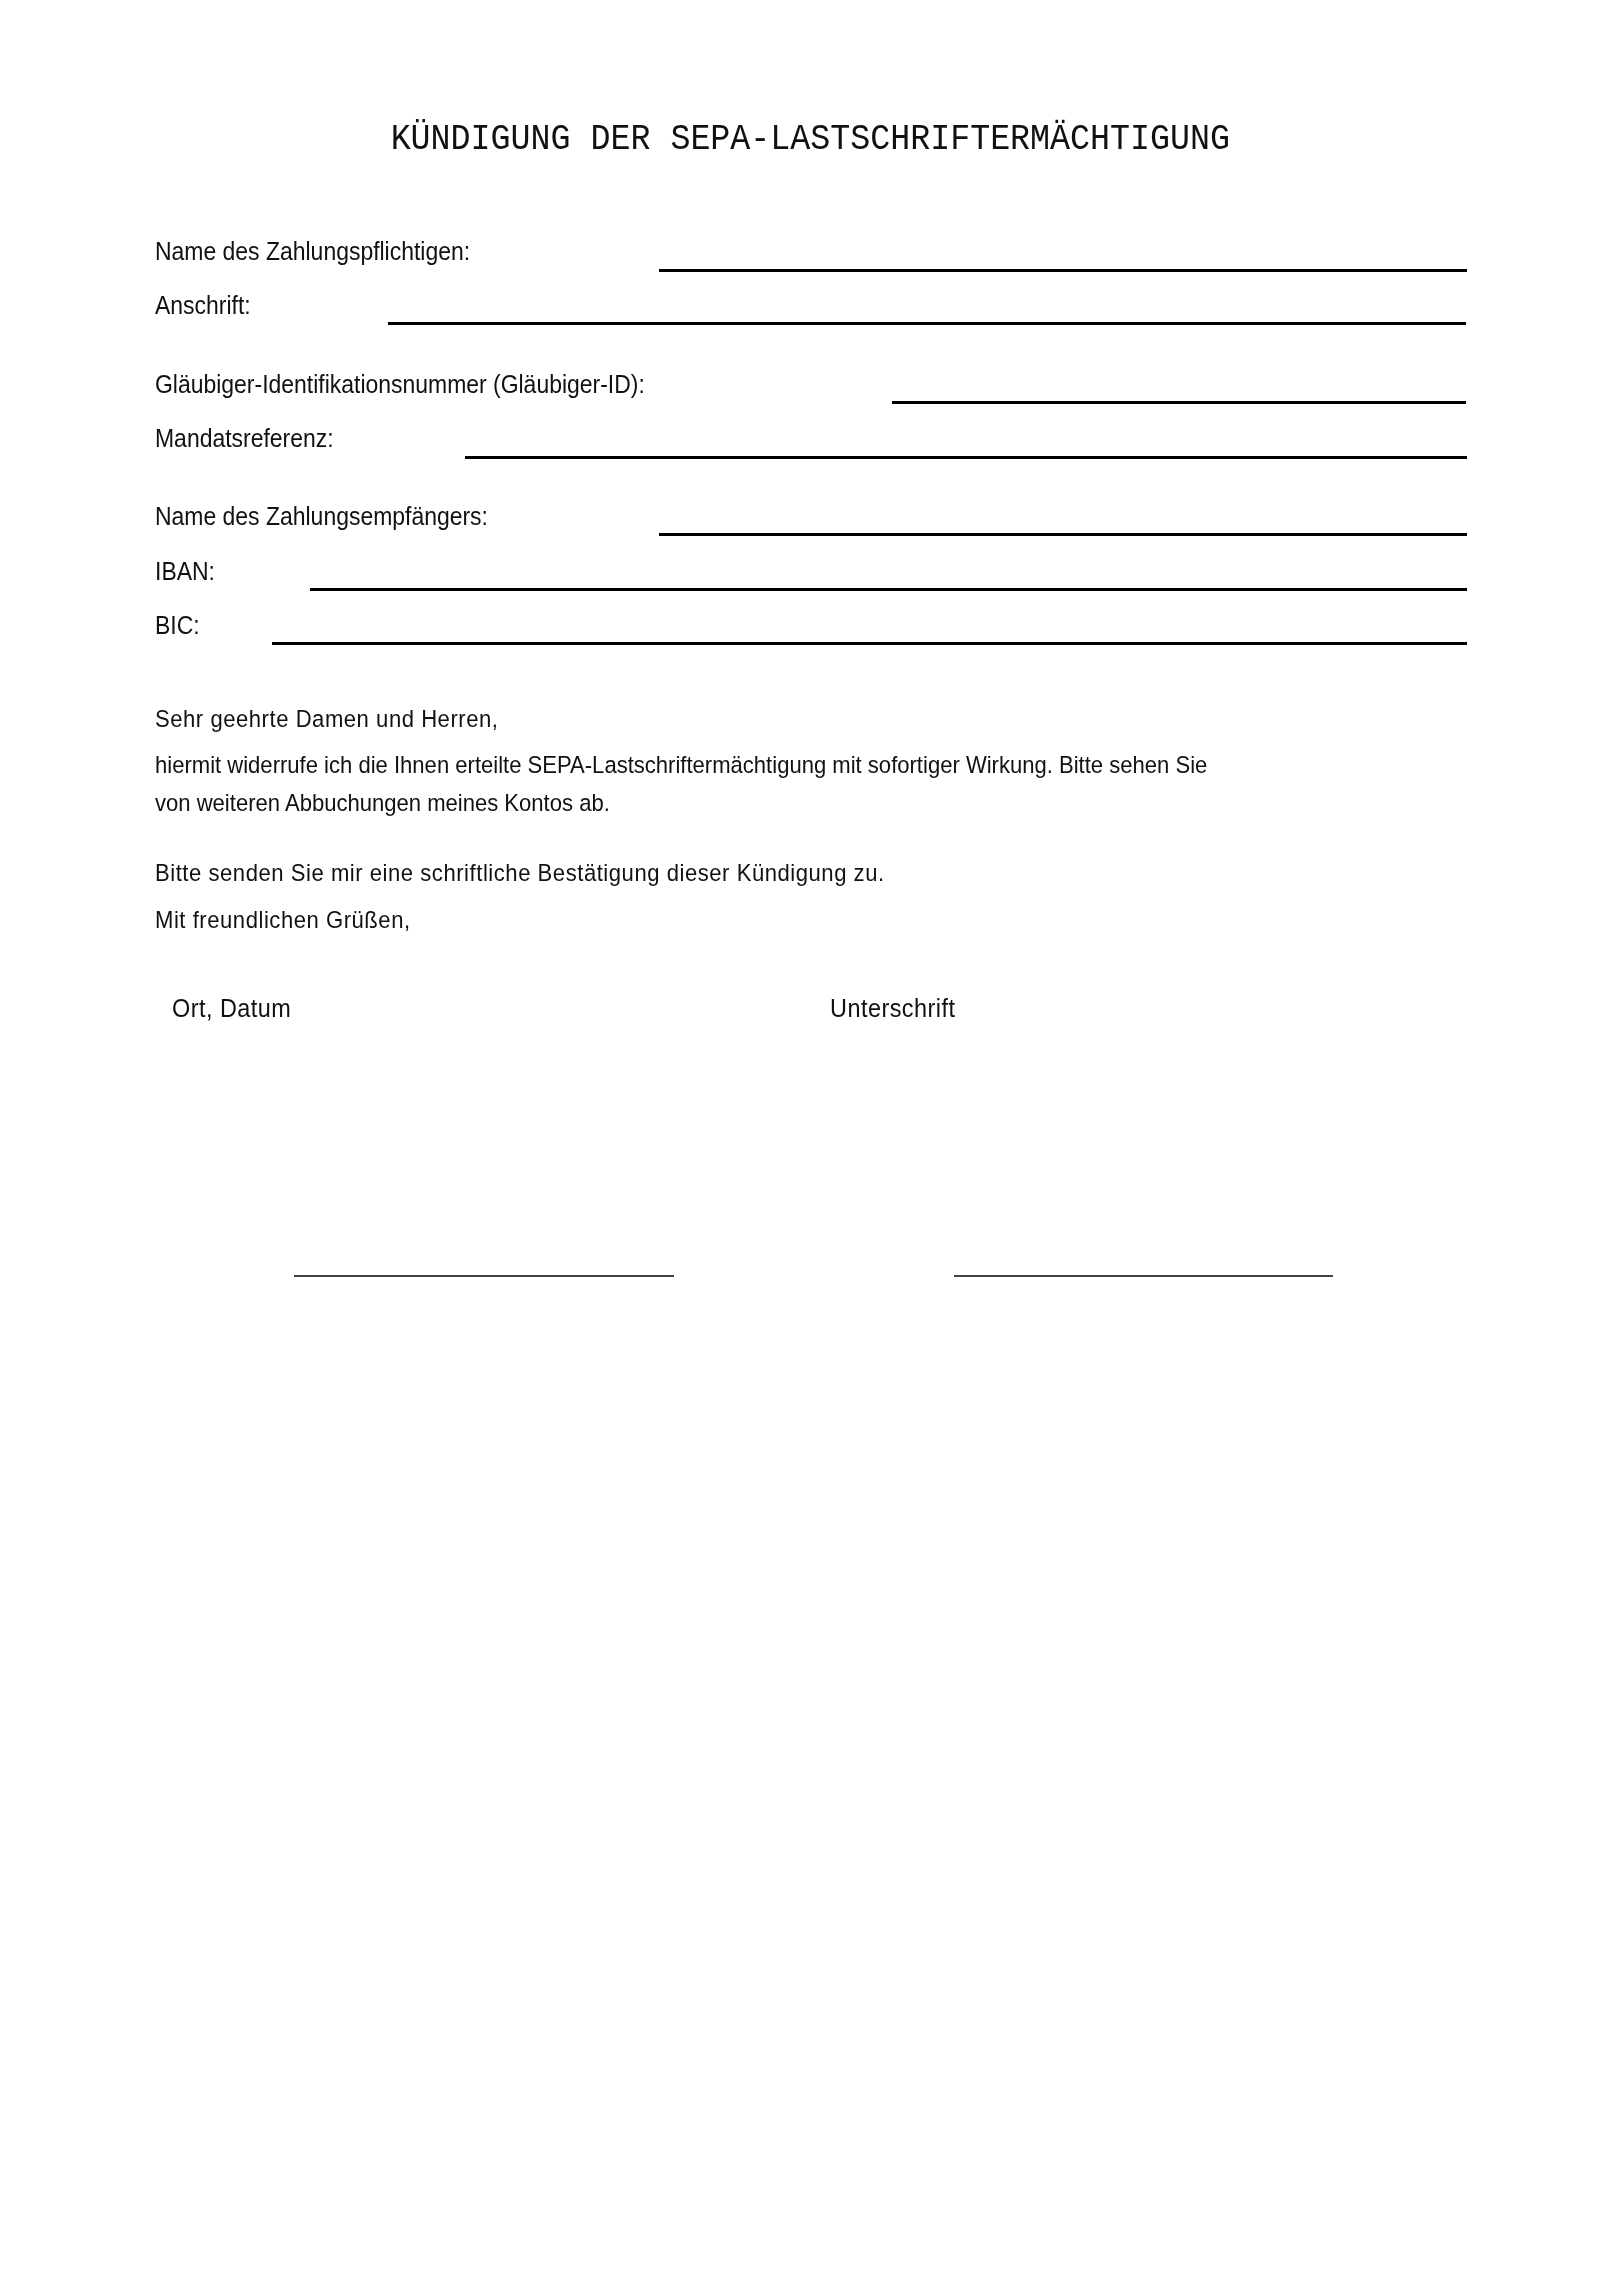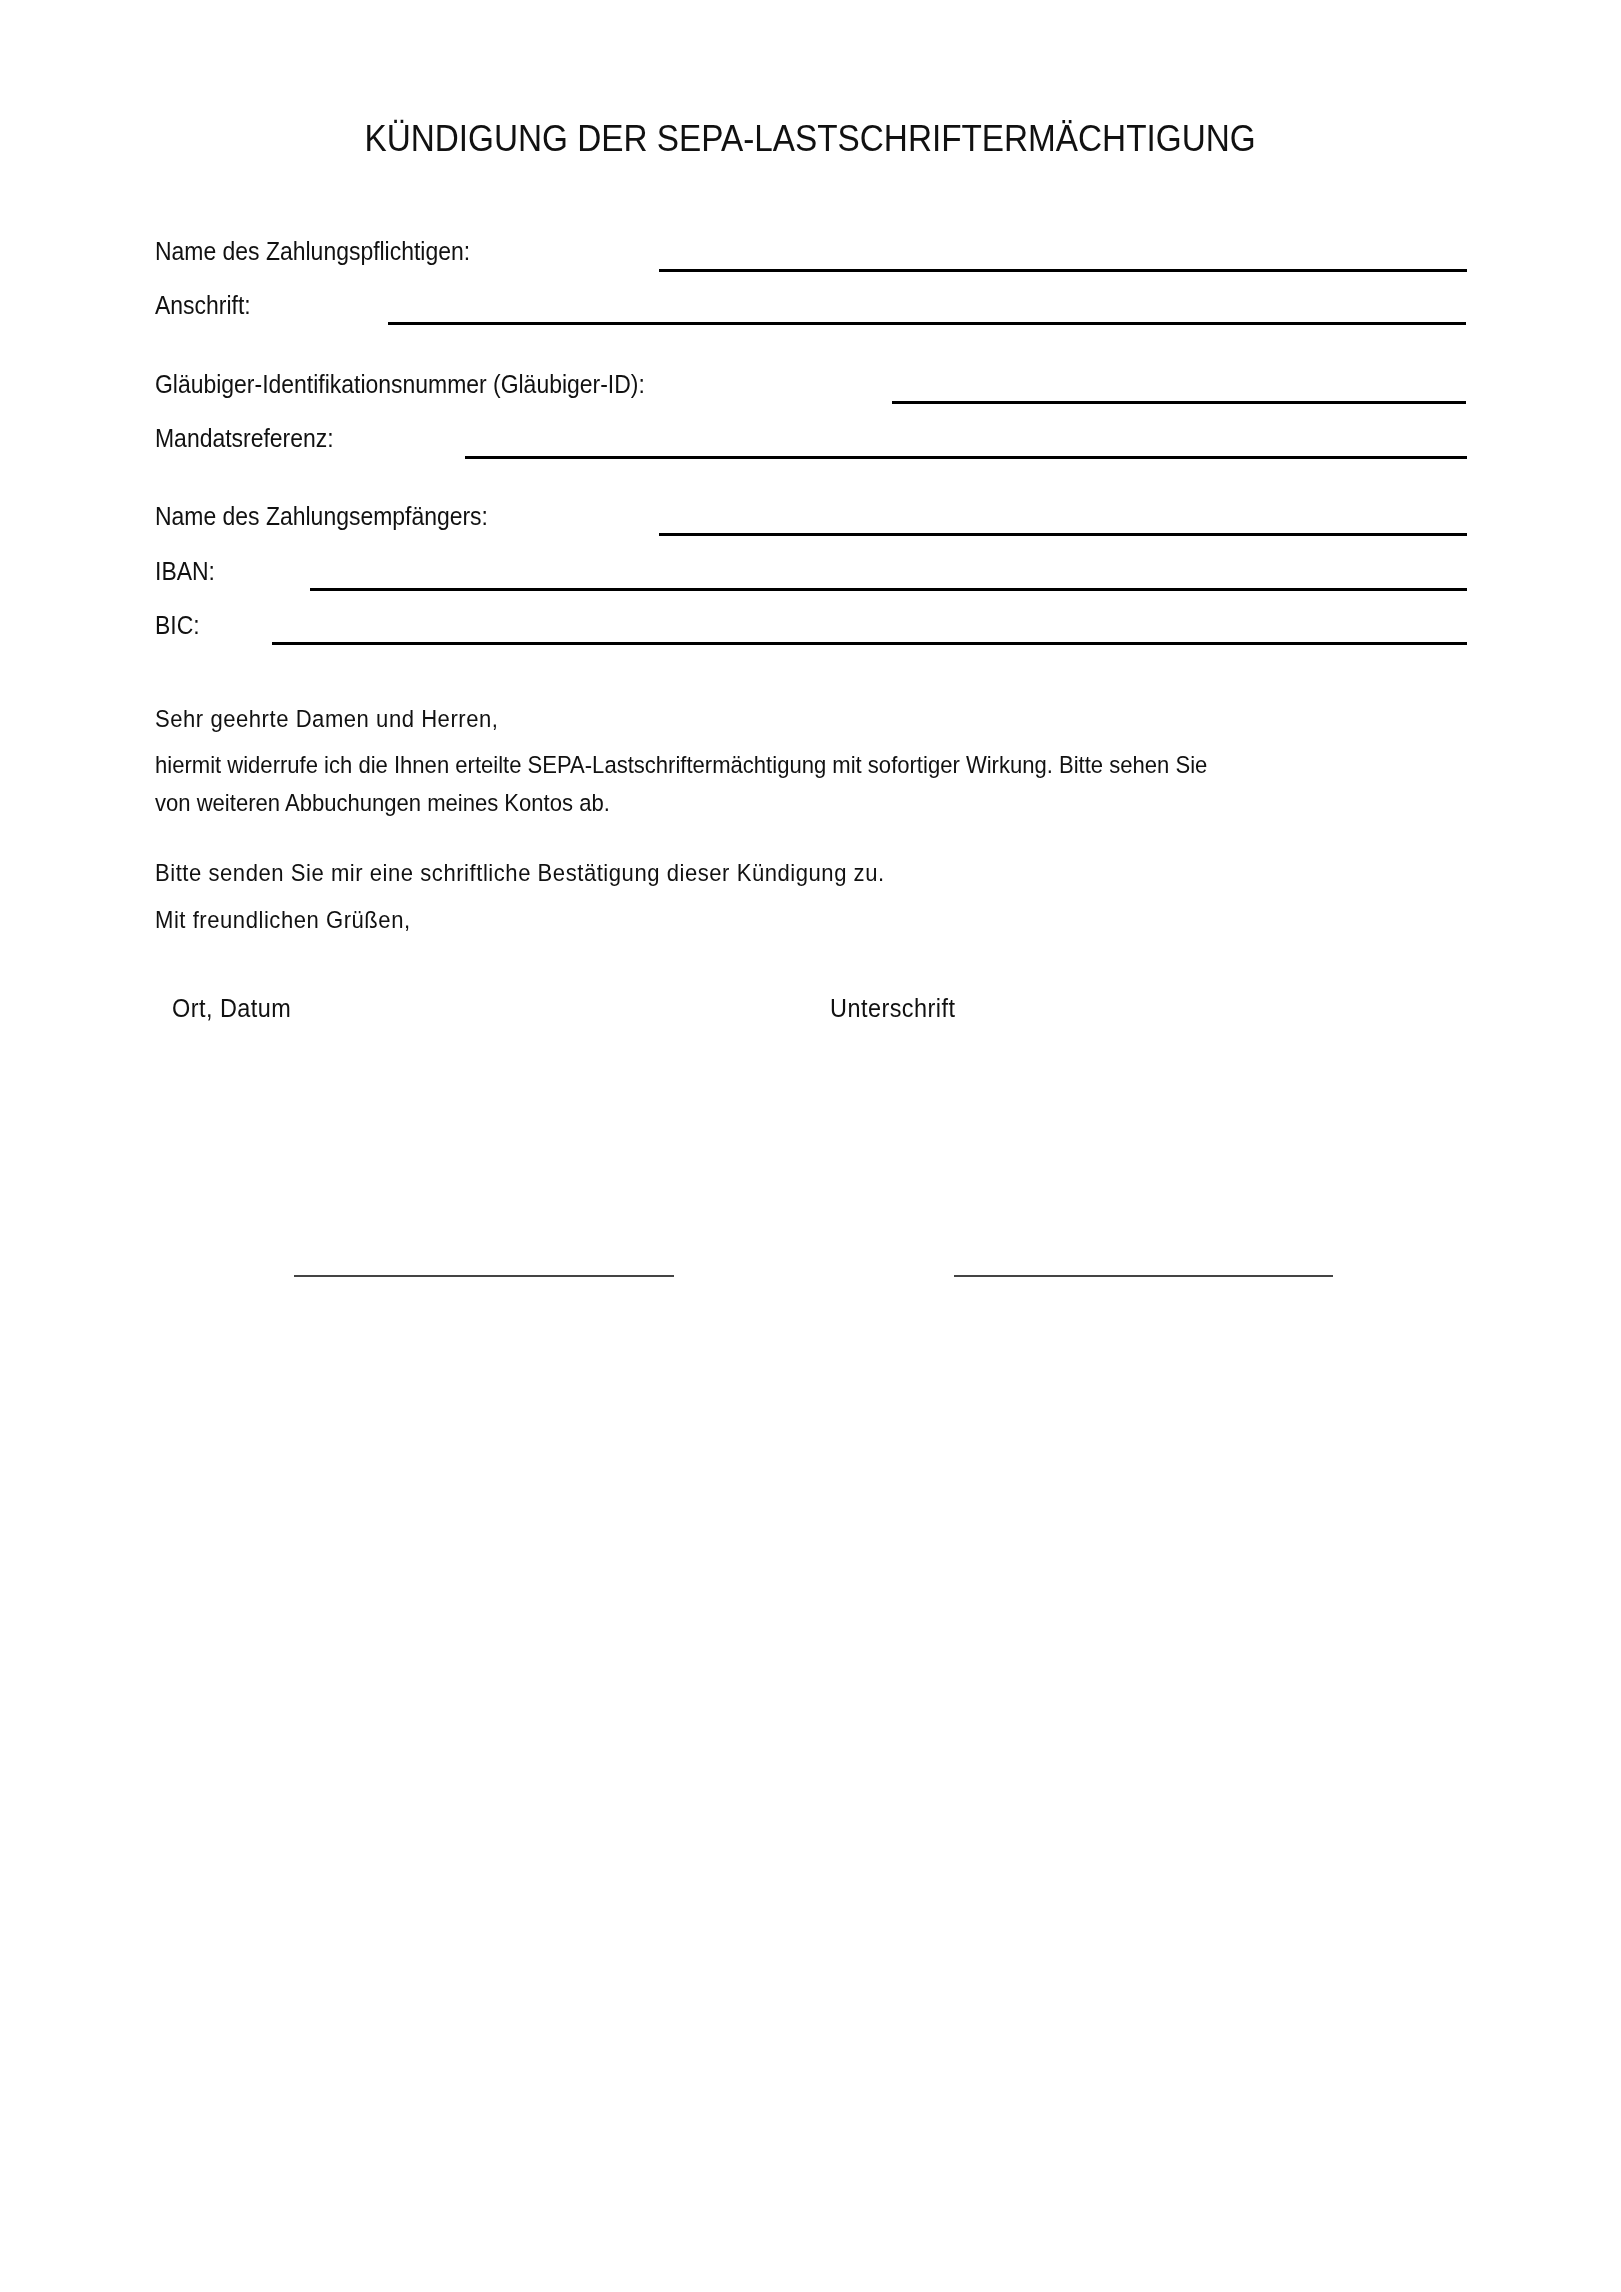--- a/index.html
+++ b/index.html
@@ -1,20 +1,20 @@
 <!DOCTYPE html>
 <html><head>
 <meta charset="utf-8">
 <style>
   html, body { margin:0; padding:0; background:#ffffff; }
   body { width:1621px; height:2293px; position:relative; overflow:hidden;
          font-family:"Liberation Sans", sans-serif; color:#111111; }
   .abs { position:absolute; white-space:nowrap; }
   .title { left:0; width:1621px; top:118px; text-align:center; font-size:37px;
-           letter-spacing:0px; }
+           letter-spacing:0px;font-family:Liberation Mono, monospace; }
   .title span { display:inline-block; transform:scaleX(0.9); transform-origin:center; }
   .label { font-size:25.5px; left:155px; transform:scaleX(0.9); transform-origin:left center; }
   .line { position:absolute; height:2.9px; background:#000000; }
   .body-text { font-size:24.5px; left:155px; transform:scaleX(0.9); transform-origin:left center; letter-spacing:0.6px; }
   .sig-label { font-size:25.5px; transform:scaleX(0.92); transform-origin:left center; letter-spacing:0.5px; }
   .sig-line { position:absolute; height:2px; background:#444444; }
 </style>
 </head>
 <body>
 

